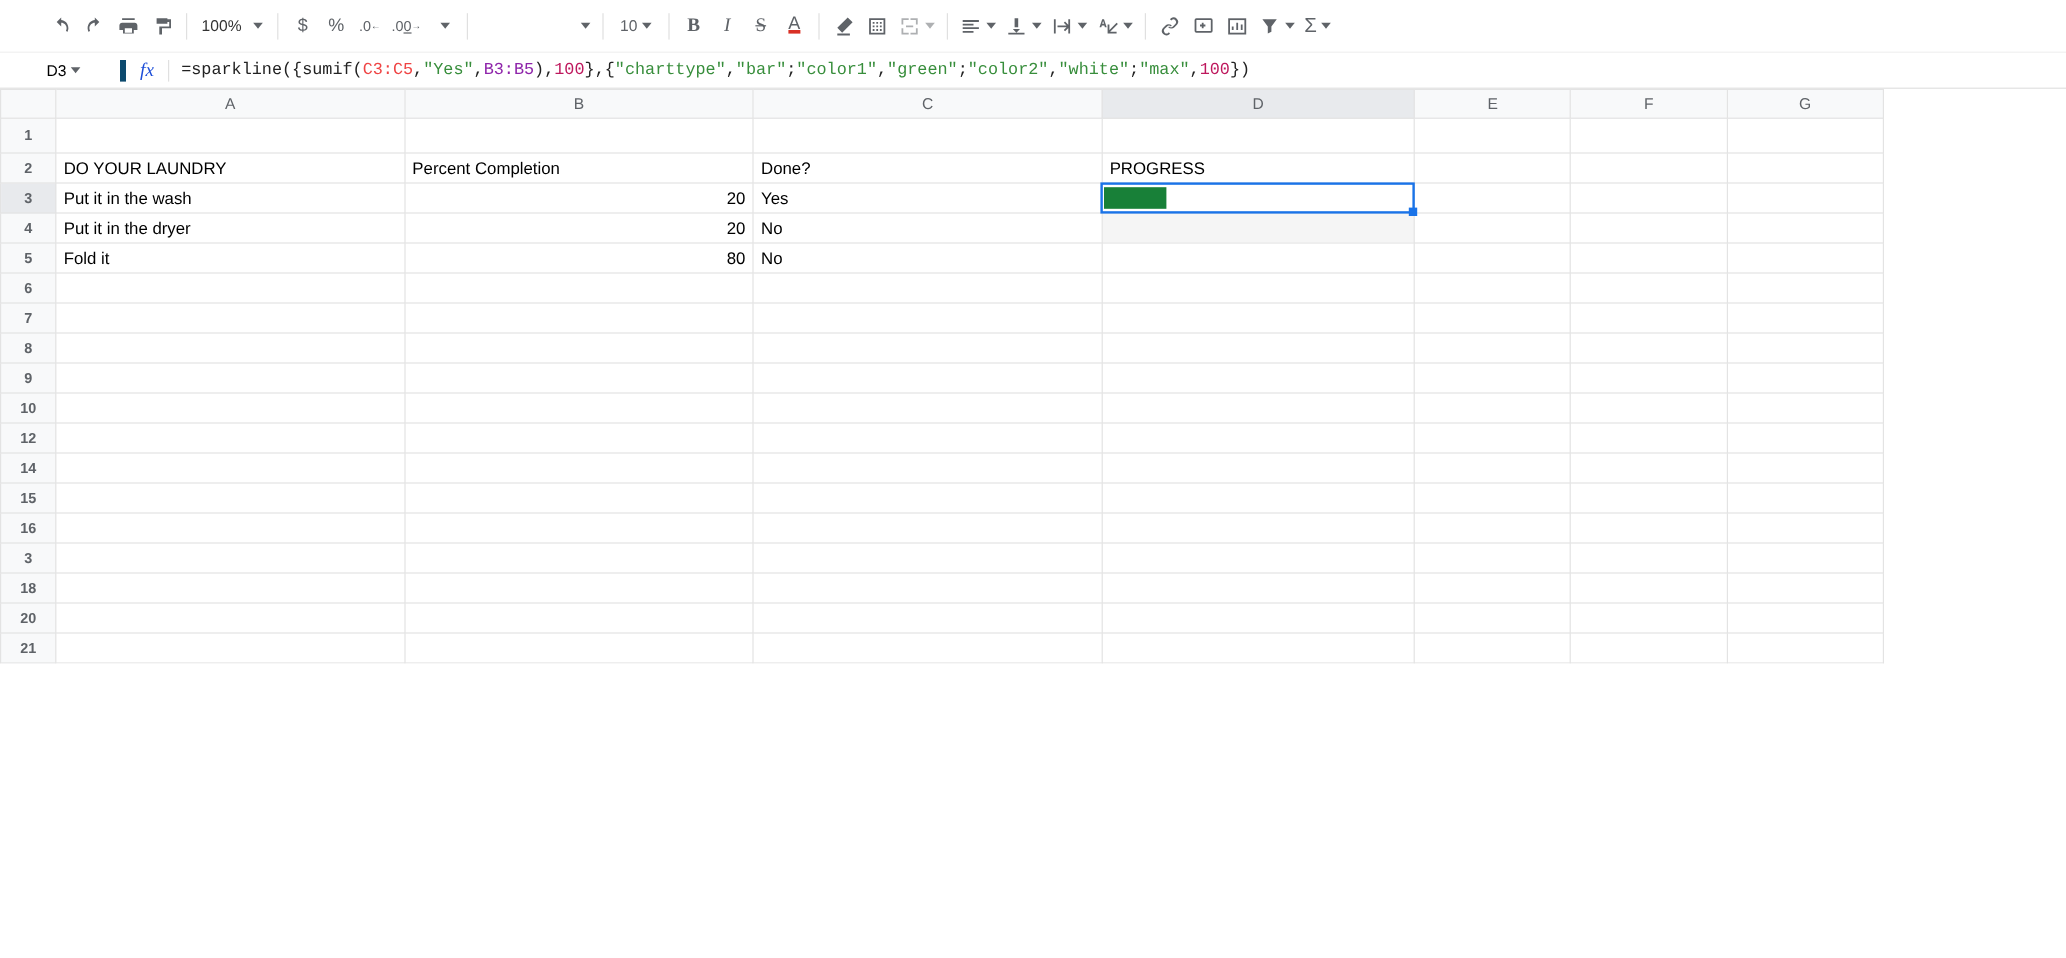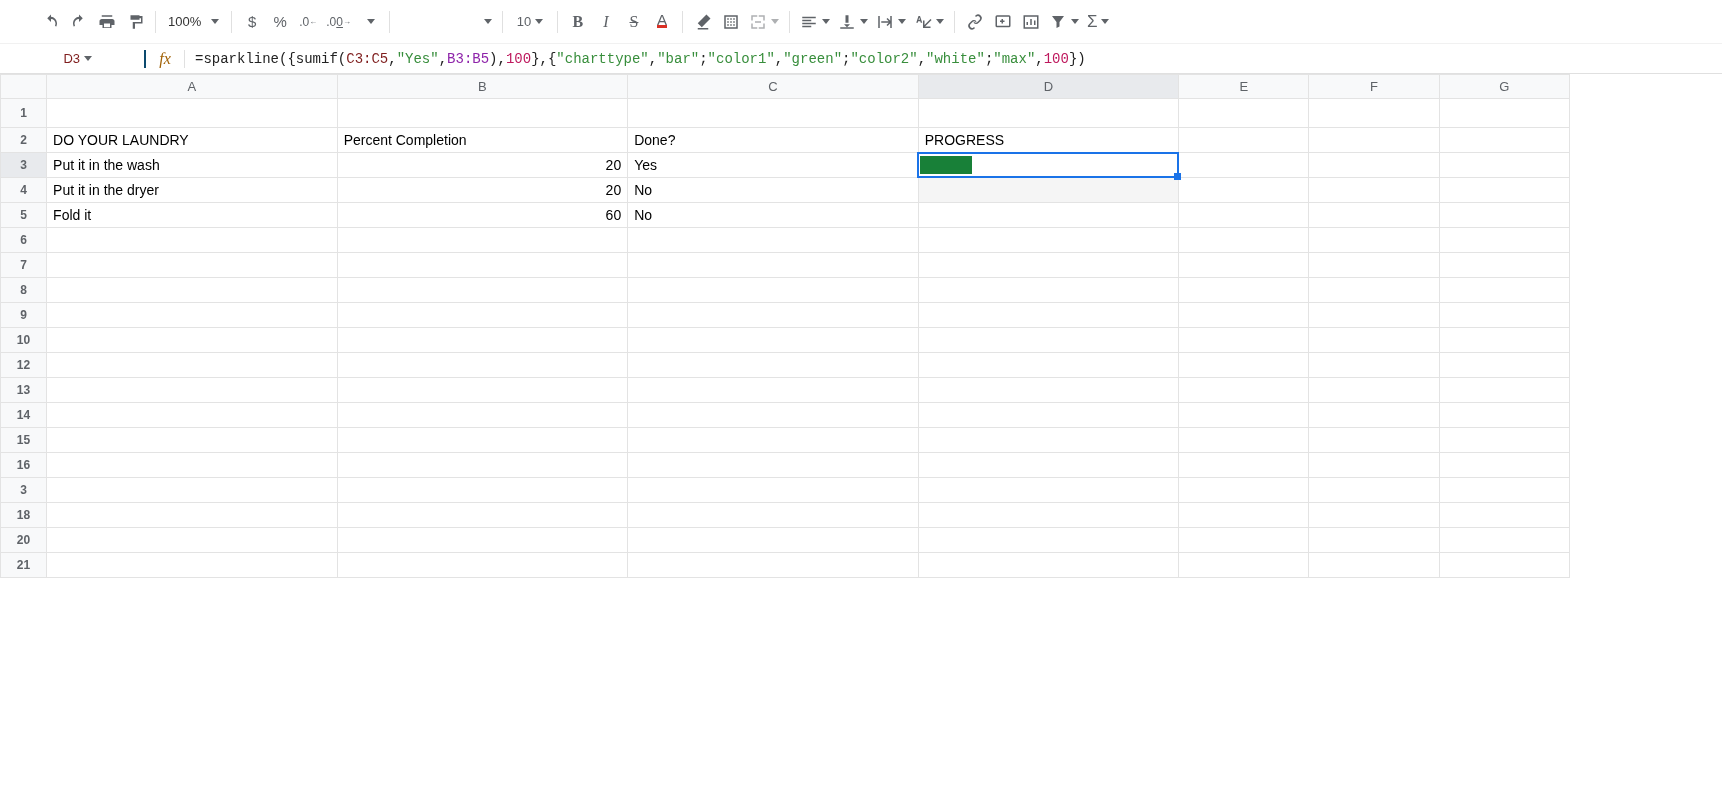--- a/index.html
+++ b/index.html
@@ -11,26 +11,26 @@
   .tbtn { display:inline-flex; align-items:center; justify-content:center; min-width:28px; height:28px; padding:0 4px; color:#5f6368; cursor:pointer; border-radius:2px; }
   .tbtn svg { display:block; }
   .tsep { width:1px; height:22px; background:#e0e0e0; margin:0 6px; }
   .zoom { display:flex; align-items:center; gap:6px; color:#333; padding:0 6px; cursor:pointer; }
   .dropdown-caret { width:0;height:0;border-left:4px solid transparent;border-right:4px solid transparent;border-top:5px solid #5f6368; margin-left:4px; }
   .fontsize-box { width:42px; text-align:center; }
   .more-fmt { width:100px; }
 
   
   .fbar { display:flex; align-items:center; height:30px; border-bottom:1px solid #e0e0e0; }
-  .namebox { width:100px; padding:0 8px 0 14px; display:flex; align-items:center; justify-content:flex-end; color:#7f1d1d; cursor:pointer; }
-  .fx { width:40px; display:flex; align-items:center; justify-content:center; font-style:italic; color:#a16207; font-family:"Times New Roman", serif; font-size:16px; border-left:2px solid #0c4a6e;margin-left:44px; }
+  .namebox { width:100px; padding:0 8px 0 14px; display:flex; align-items:center; justify-content:center; color:#000000; cursor:pointer; }
+  .fx { width:40px; display:flex; align-items:center; justify-content:center; font-style:italic; color:#1d4ed8; font-family:"Times New Roman", serif; font-size:16px; border-left:5px solid #0c4a6e; }
   .fx-sep { width:1px; height:18px; background:#e0e0e0; margin-right:10px; }
   .formula { font-family: Consolas, "Courier New", monospace; font-size:14px; white-space:pre; cursor:text; flex:1; }
   .tok-fn { color:#222; }
-  .tok-range { color:#7f1d1d; }
+  .tok-range { color:#ef4444; }
   .tok-str { color:#388e3c; }
   .tok-range2 { color:#8e24aa; }
   .tok-num { color:#be185d; }
 
   
   .grid-wrap { position:relative; }
   table.sheet { border-collapse:collapse; width:1570px; table-layout:fixed; }
   .sheet th, .sheet td { border:1px solid #e3e3e3; }
   .sheet thead th { background:#f8f9fa; height:24px; font-weight:normal; color:#5f6368; text-align:center; }
   .corner { width:46px; background:#f8f9fa; }
@@ -249,21 +249,21 @@
             <td class="cell num">20</td>
             <td class="cell">No</td>
             <td class="cell d4cell"></td>
             <td class="cell"></td>
             <td class="cell"></td>
             <td class="cell"></td>
           </tr>
           <tr>
             <th class="rowhdr">5</th>
             <td class="cell">Fold it</td>
-            <td class="cell num">60</td>
+            <td class="cell num">80</td>
             <td class="cell">No</td>
             <td class="cell"></td>
             <td class="cell"></td>
             <td class="cell"></td>
             <td class="cell"></td>
           </tr>
           <tr>
             <th class="rowhdr">6</th>
             <td class="cell"></td>
             <td class="cell"></td>
@@ -308,30 +308,20 @@
             <td class="cell"></td>
             <td class="cell"></td>
             <td class="cell"></td>
             <td class="cell"></td>
             <td class="cell"></td>
             <td class="cell"></td>
             <td class="cell"></td>
           </tr>
           <tr>
             <th class="rowhdr">12</th>
-            <td class="cell"></td>
-            <td class="cell"></td>
-            <td class="cell"></td>
-            <td class="cell"></td>
-            <td class="cell"></td>
-            <td class="cell"></td>
-            <td class="cell"></td>
-          </tr>
-          <tr>
-            <th class="rowhdr">13</th>
             <td class="cell"></td>
             <td class="cell"></td>
             <td class="cell"></td>
             <td class="cell"></td>
             <td class="cell"></td>
             <td class="cell"></td>
             <td class="cell"></td>
           </tr>
           <tr>
             <th class="rowhdr">14</th>

